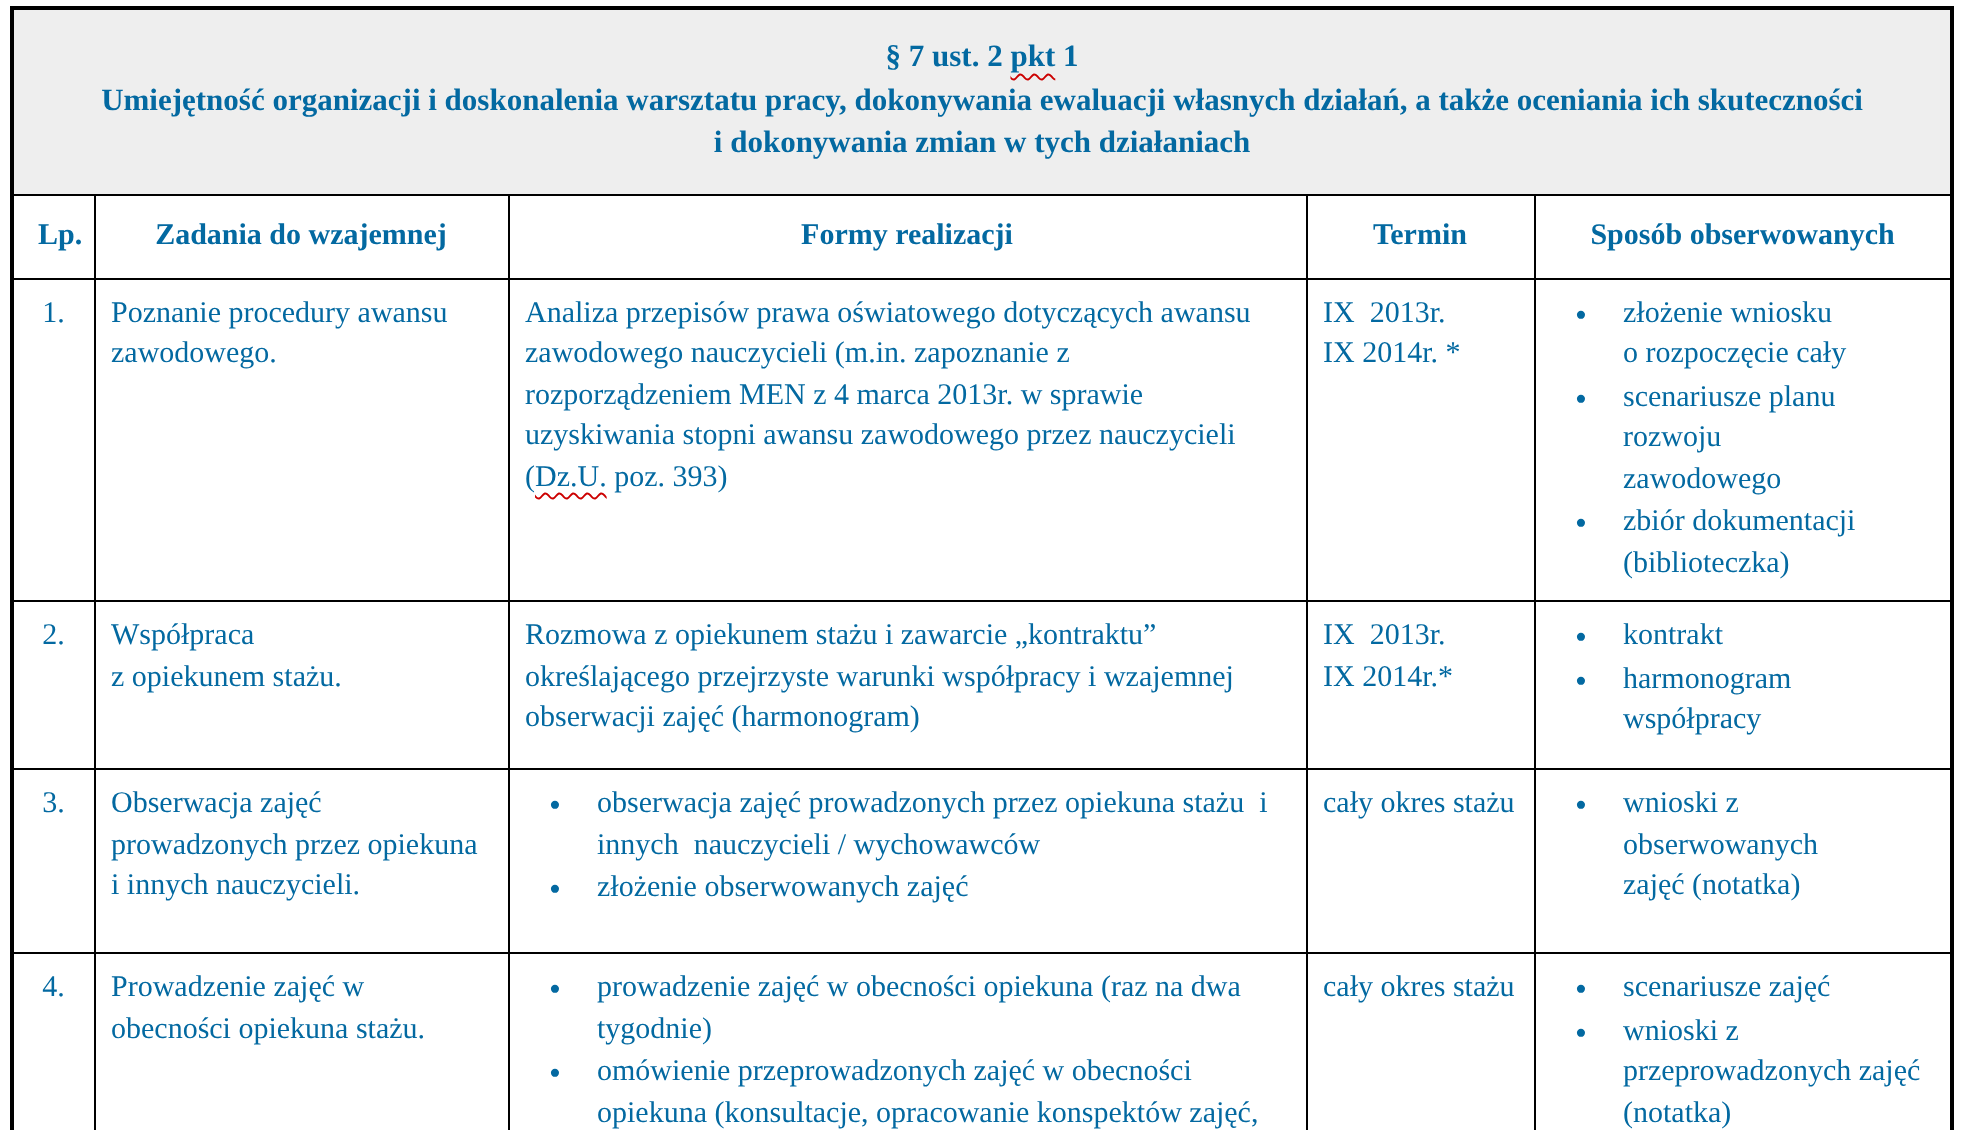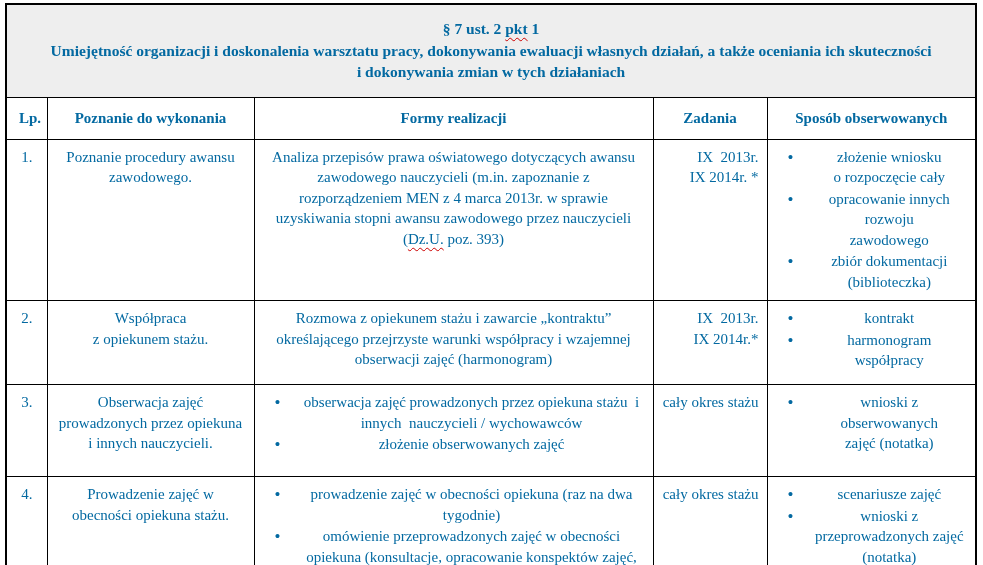--- a/index.html
+++ b/index.html
@@ -25,21 +25,21 @@
     table-layout: fixed;
     border: 2px solid #000;
   }
   td, th {
     border: 1px solid #000;
     vertical-align: top;
     padding: 7px 8px;
     font-size: 15px;
     line-height: 1.37;
     font-weight: normal;
-    text-align: center;
+    text-align: left;
     overflow: hidden;
   }
   tr.title-row td {
     background: #eeeeee;
     text-align: center;
     vertical-align: middle;
     font-weight: bold;
     font-size: 15.5px;
     line-height: 1.33;
     padding: 6px 14px;
@@ -52,21 +52,21 @@
     font-size: 15px;
     padding: 4px 12px;
   }
   td.lp-cell {
     text-align: center;
   }
   td.pre {
     white-space: pre-wrap;
   }
   td.termin-cell {
-    text-align: right;
+    text-align: left;
     white-space: pre-wrap;
   }
   ul.bullets {
     margin: 0;
     padding: 0;
     list-style: none;
   }
   ul.bullets li {
     position: relative;
     padding-left: 36px;
@@ -103,42 +103,42 @@
     <tbody>
       <tr class="title-row" style="height:93px">
         <td colspan="5">
           <div class="title-section"><span>§ 7 ust. 2 </span><span class="spell">pkt</span><span> 1</span></div>
           <div>Umiejętność organizacji i doskonalenia warsztatu pracy, dokonywania ewaluacji własnych działań, a także oceniania ich skuteczności</div>
           <div>i dokonywania zmian w tych działaniach</div>
         </td>
       </tr>
       <tr class="head-row" style="height:42px">
         <th>Lp.</th>
-        <th>Poznanie do wykonania</th>
+        <th>Zadania do wzajemnej</th>
         <th>Formy realizacji</th>
-        <th>Zadania</th>
+        <th>Termin</th>
         <th>Sposób obserwowanych</th>
       </tr>
 
       <tr class="data-row" style="height:144px">
         <td class="lp-cell">1.</td>
         <td class="pre">Poznanie procedury awansu
 zawodowego.</td>
         <td class="pre"><span>Analiza przepisów prawa oświatowego dotyczących awansu
 zawodowego nauczycieli (m.in. zapoznanie z
 rozporządzeniem MEN z 4 marca 2013r. w sprawie
 uzyskiwania stopni awansu zawodowego przez nauczycieli
 (</span><span class="spell">Dz.U.</span><span> poz. 393)</span></td>
         <td class="termin-cell">IX  2013r.
 IX 2014r. *</td>
         <td>
           <ul class="bullets">
               <li>złożenie wniosku
 o rozpoczęcie cały</li>
-              <li>opracowanie innych rozwoju
+              <li>scenariusze planu rozwoju
 zawodowego</li>
               <li>zbiór dokumentacji
 (biblioteczka)</li>
             </ul>
         </td>
       </tr>
 
       <tr class="data-row" style="height:84px">
         <td class="lp-cell">2.</td>
         <td class="pre">Współpraca

